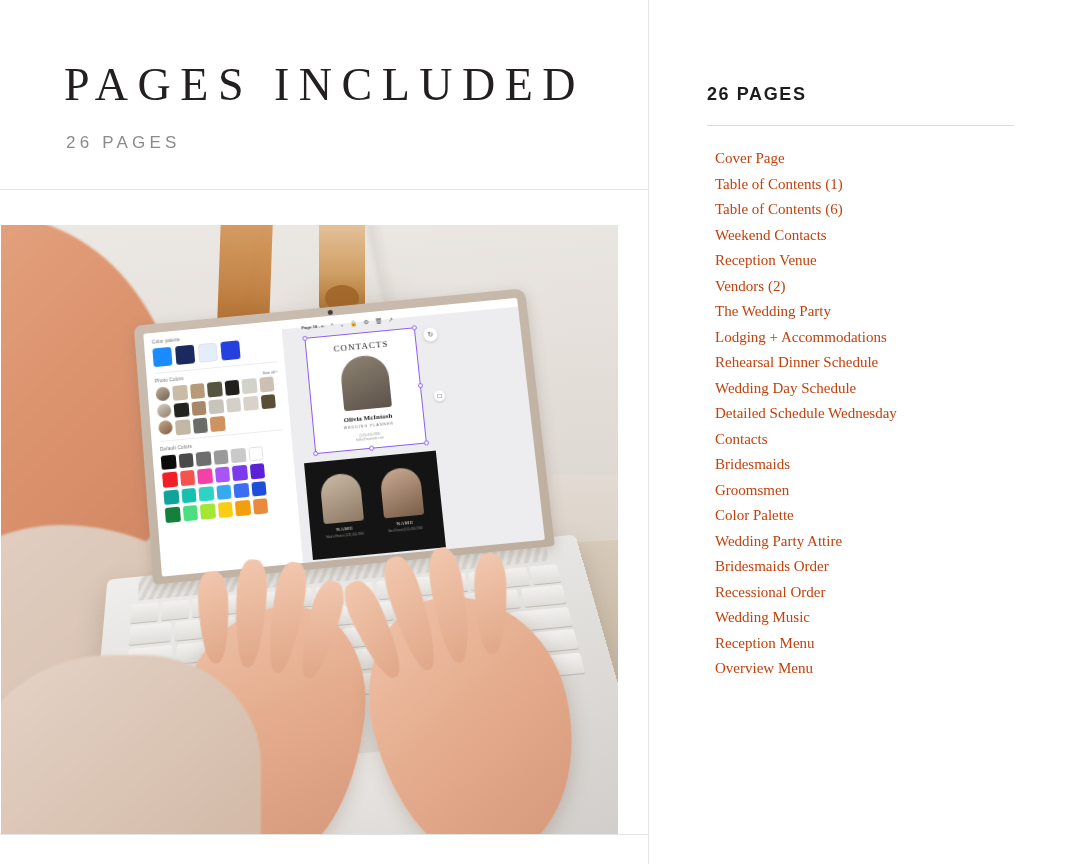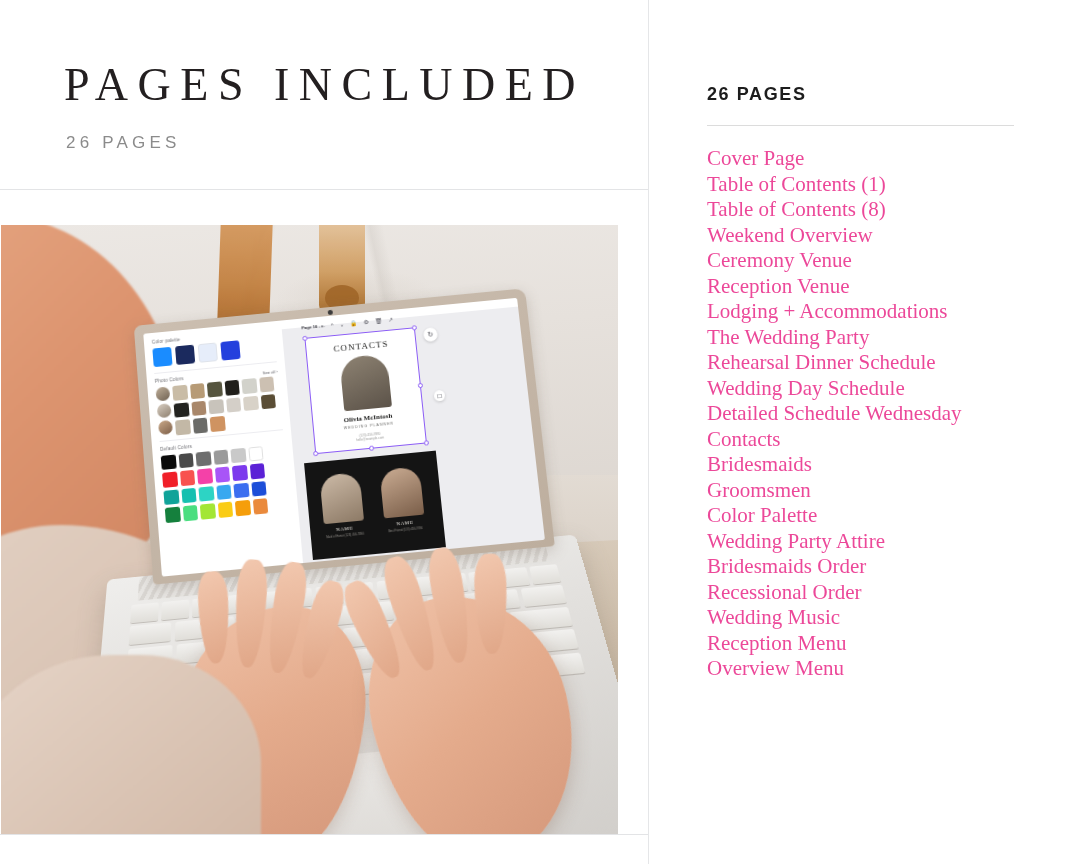--- a/index.html
+++ b/index.html
@@ -286,24 +286,25 @@
   .rp-rule{
     position:absolute; left:58px; top:125px; width:307px; height:1px;
     background:#dcdcdc;
   }
   .rp-list{
     position:absolute; left:58px; top:146px; width:360px;
     list-style:none;
   }
   .rp-list li{
     font-family:"Liberation Serif", serif;
-    font-size:21px;
+    font-size:15px;
     line-height:25.5px;
-    color:#ec4899;
+    color:#c2410c;
     white-space:nowrap;
+    margin-left:8px;
   }
 </style>
 </head>
 <body>
 
 <div class="page-title">PAGES INCLUDED</div>
 <div class="page-subtitle">26 PAGES</div>
 
 <div class="photo-frame">
   <div class="photo">
@@ -534,26 +535,26 @@
     </div>
   </div>
 </div>
 
 <div class="right-panel">
   <div class="rp-title">26 PAGES</div>
   <div class="rp-rule"></div>
   <ul class="rp-list" id="pages-list">
       <li>Cover Page</li>
       <li>Table of Contents (1)</li>
-      <li>Table of Contents (8)</li>
-      <li>Weekend Overview</li>
-      <li>Ceremony Venue</li>
+      <li>Table of Contents (6)</li>
+      <li>Weekend Contacts</li>
       <li>Reception Venue</li>
+      <li>Vendors (2)</li>
+      <li>The Wedding Party</li>
       <li>Lodging + Accommodations</li>
-      <li>The Wedding Party</li>
       <li>Rehearsal Dinner Schedule</li>
       <li>Wedding Day Schedule</li>
       <li>Detailed Schedule Wednesday</li>
       <li>Contacts</li>
       <li>Bridesmaids</li>
       <li>Groomsmen</li>
       <li>Color Palette</li>
       <li>Wedding Party Attire</li>
       <li>Bridesmaids Order</li>
       <li>Recessional Order</li>

